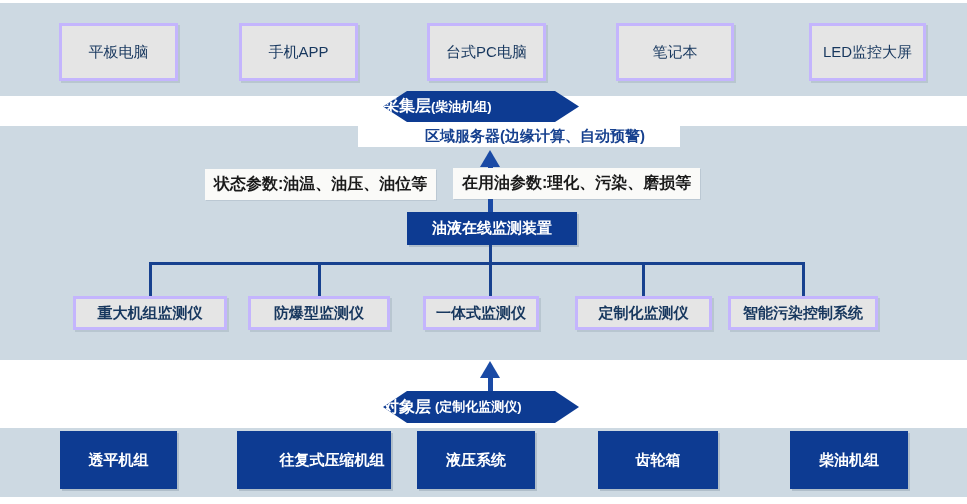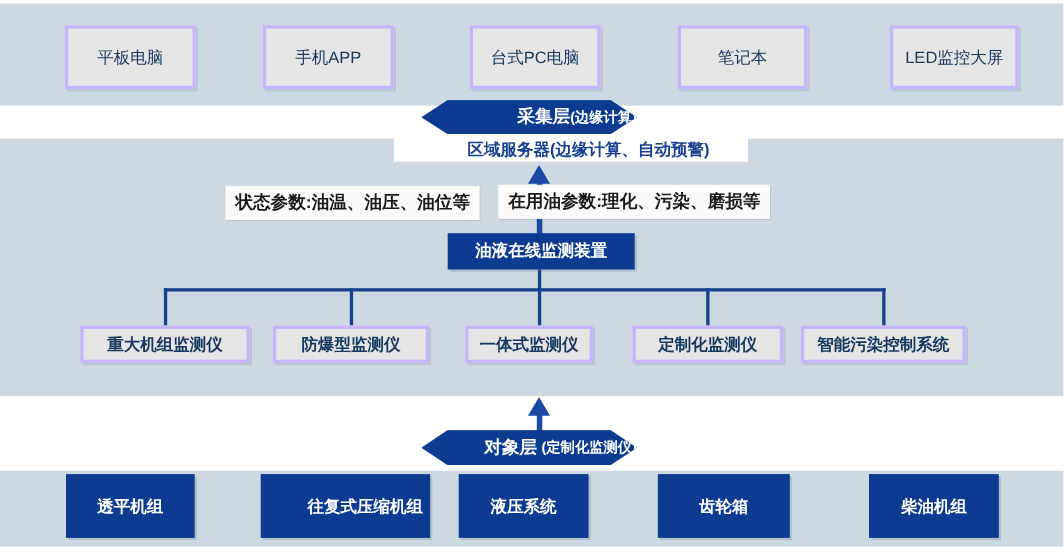--- a/index.html
+++ b/index.html
@@ -20,21 +20,21 @@
   }
   .top-row .wbox{top:23px;height:58px;}
   .t1{left:59px;width:119px;}
   .t2{left:239px;width:119px;}
   .t3{left:427px;width:119px;}
   .t4{left:616px;width:118px;}
   .t5{left:790px;width:117px;margin-left:19px;}
 
   .hex{
     position:absolute;background:#0d3b92;color:#fff;
-    display:flex;align-items:center;justify-content:flex-end;
+    display:flex;align-items:center;justify-content:flex-start;
     clip-path:polygon(24px 0,calc(100% - 24px) 0,100% 50%,calc(100% - 24px) 100%,24px 100%,0 50%);
     white-space:nowrap;
   }
   .hex-collect{left:383px;top:91px;width:196px;height:31px;}
   .hex-object{left:383px;top:391px;width:196px;height:32px;}
   .hex-main{font-size:16px;font-weight:bold;}
   .hex-sub{font-size:13px;font-weight:bold;}
   .hex-object .hex-sub{margin-left:4px;}
 
   .server-box{
@@ -111,21 +111,21 @@
     <div class="wbox t4">
         <span>笔记本</span>
       </div>
     <div class="wbox t5">
         <span>LED监控大屏</span>
       </div>
   </div>
 
   <div class="hex hex-collect">
     <span class="hex-main">采集层</span>
-    <span class="hex-sub">(边缘计算)</span>
+    <span class="hex-sub">(柴油机组)</span>
   </div>
 
   <div class="server-box">
     <span>区域服务器(边缘计算、自动预警)</span>
   </div>
 
   <div class="arrow-head a1-head"></div>
   <div class="arrow-shaft a1-shaft"></div>
 
   <div class="param-label param-left">

